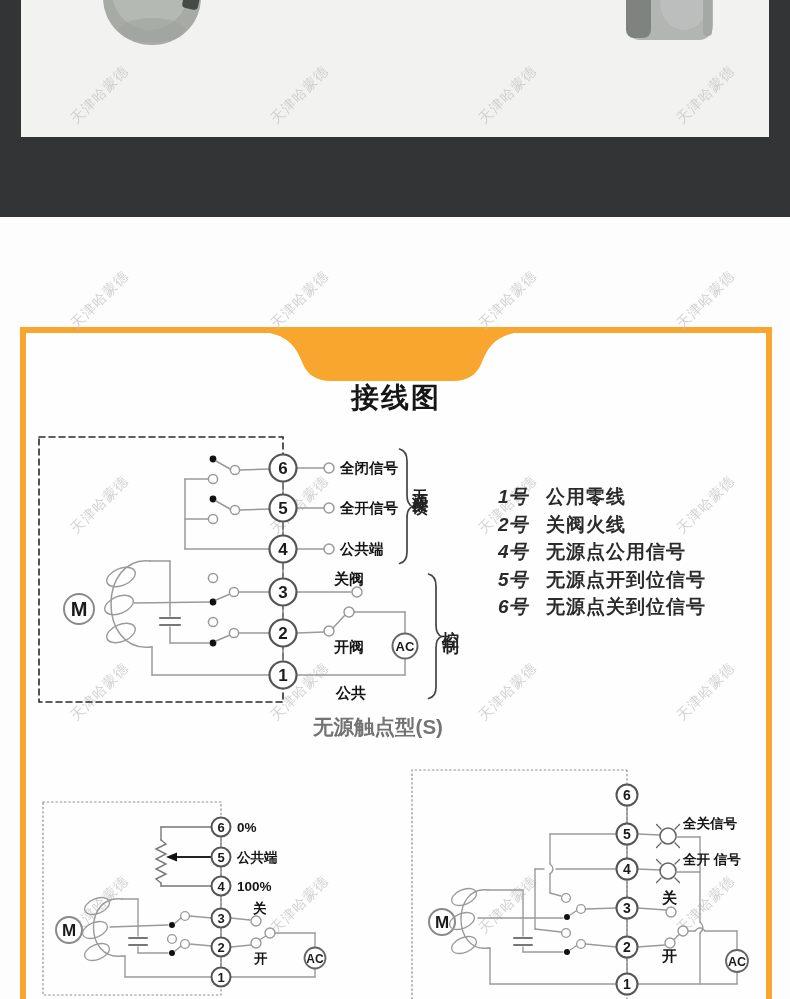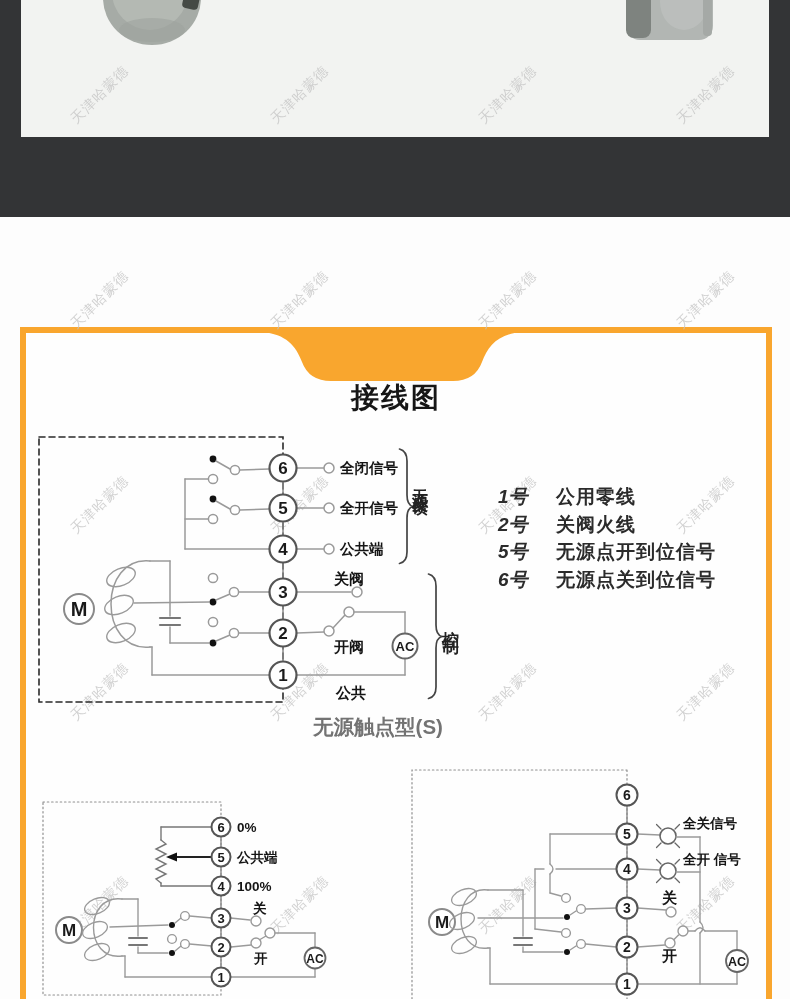--- a/index.html
+++ b/index.html
@@ -22,21 +22,21 @@
                 font-size:28px;font-weight:bold;color:#161616;letter-spacing:2px;margin-top:40px;}
   .vlabel{position:absolute;writing-mode:vertical-rl;text-orientation:upright;
           font-weight:bold;color:#222;}
   .vlabel.feedback{left:409px;top:477px;font-size:16px;letter-spacing:3px;}
   .vlabel.control{left:439px;top:617px;font-size:17px;letter-spacing:6px;}
   .caption{position:absolute;left:283px;top:713px;width:190px;text-align:center;
            font-size:20.5px;font-weight:bold;color:#737373;}
   .term-list{position:absolute;left:498px;top:483px;}
   .term-row{line-height:27.6px;font-size:19px;font-weight:bold;color:#2b2b2b;white-space:nowrap;}
   .term-row .no{display:inline-block;width:38px;font-style:italic;}
-  .term-row .desc{margin-left:20px;letter-spacing:1px;}
+  .term-row .desc{margin-left:10px;letter-spacing:1px;}
   svg text{font-family:"Liberation Sans","DejaVu Sans",sans-serif;}
   .dlabel{font-weight:bold;fill:#151515;}
 </style>
 </head>
 <body>
 
 <div class="page">
 
   <div class="photo-strip">
     <div class="photo-inner"></div>
@@ -393,20 +393,23 @@
   <div class="caption">无源触点型(S)</div>
 
   <div class="term-list">
     <div class="term-row">
       <span class="no">1号</span><span class="desc">公用零线</span>
     </div>
     <div class="term-row">
       <span class="no">2号</span><span class="desc">关阀火线</span>
     </div>
     <div class="term-row">
+      <span class="no">4号</span><span class="desc">无源点公用信号</span>
+    </div>
+    <div class="term-row">
       <span class="no">5号</span><span class="desc">无源点开到位信号</span>
     </div>
     <div class="term-row">
       <span class="no">6号</span><span class="desc">无源点关到位信号</span>
     </div>
   </div>
 
 </div>
 
 </body></html>

